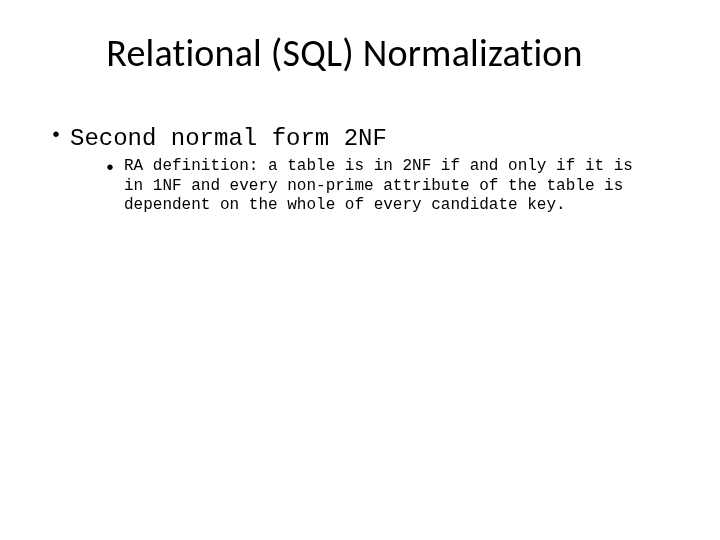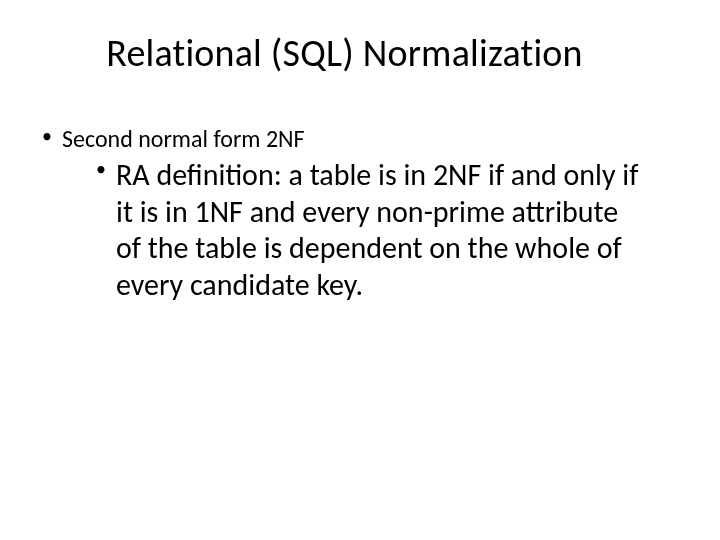--- a/index.html
+++ b/index.html
@@ -20,22 +20,23 @@
   }
   .title {
     font-size: 38px;
     font-weight: 400;
     text-align: center;
     margin: 0 0 48px 0;
     letter-spacing: 0.2px;
   }
   ul.level1 {
     list-style: none;
-    margin: 0;
+    margin: 8px;
     padding: 0;
+    font-family: Liberation Mono, monospace;
   }
   ul.level1 > li {
     position: relative;
     padding-left: 22px;
     font-size: 24px;
     line-height: 1.22;
     margin-bottom: 4px;
   }
   ul.level1 > li::before {
     content: "•";
@@ -45,21 +46,21 @@
     font-size: 20px;
   }
   ul.level2 {
     list-style: none;
     margin: 4px 0 0 0;
     padding: 0 0 0 32px;
   }
   ul.level2 > li {
     position: relative;
     padding-left: 22px;
-    font-size: 30px;
+    font-size: 16px;
     line-height: 1.22;
     margin-bottom: 4px;
   }
   ul.level2 > li::before {
     content: "•";
     position: absolute;
     left: 2px;
     top: 0;
     font-size: 20px;
   }

